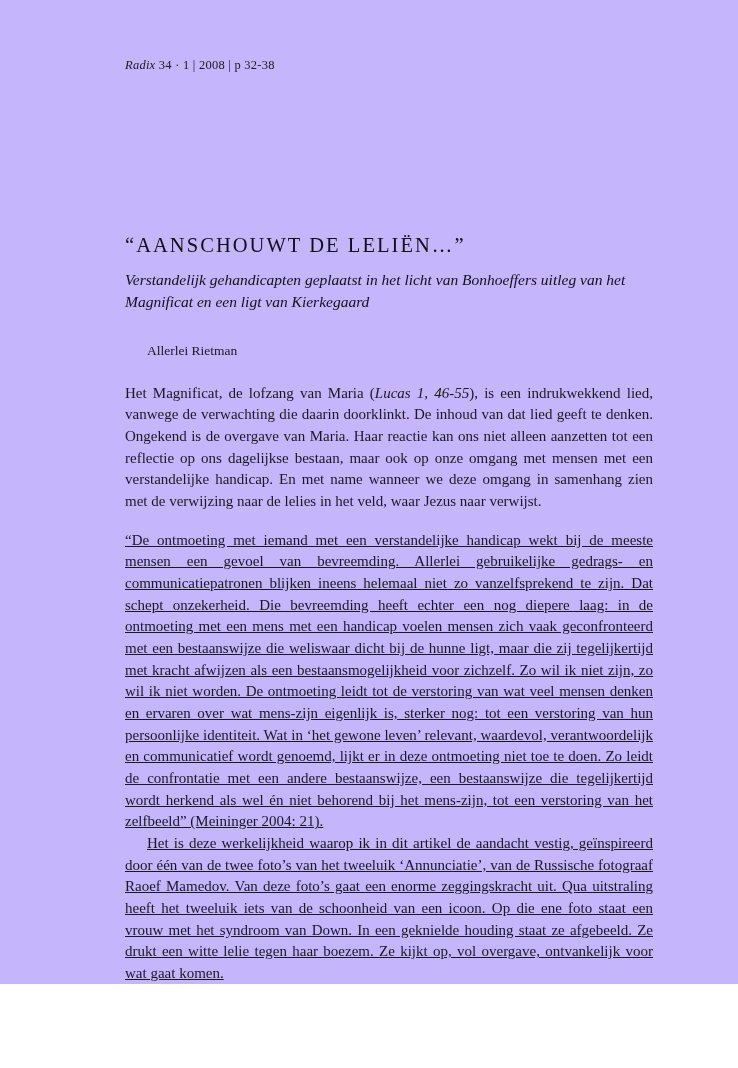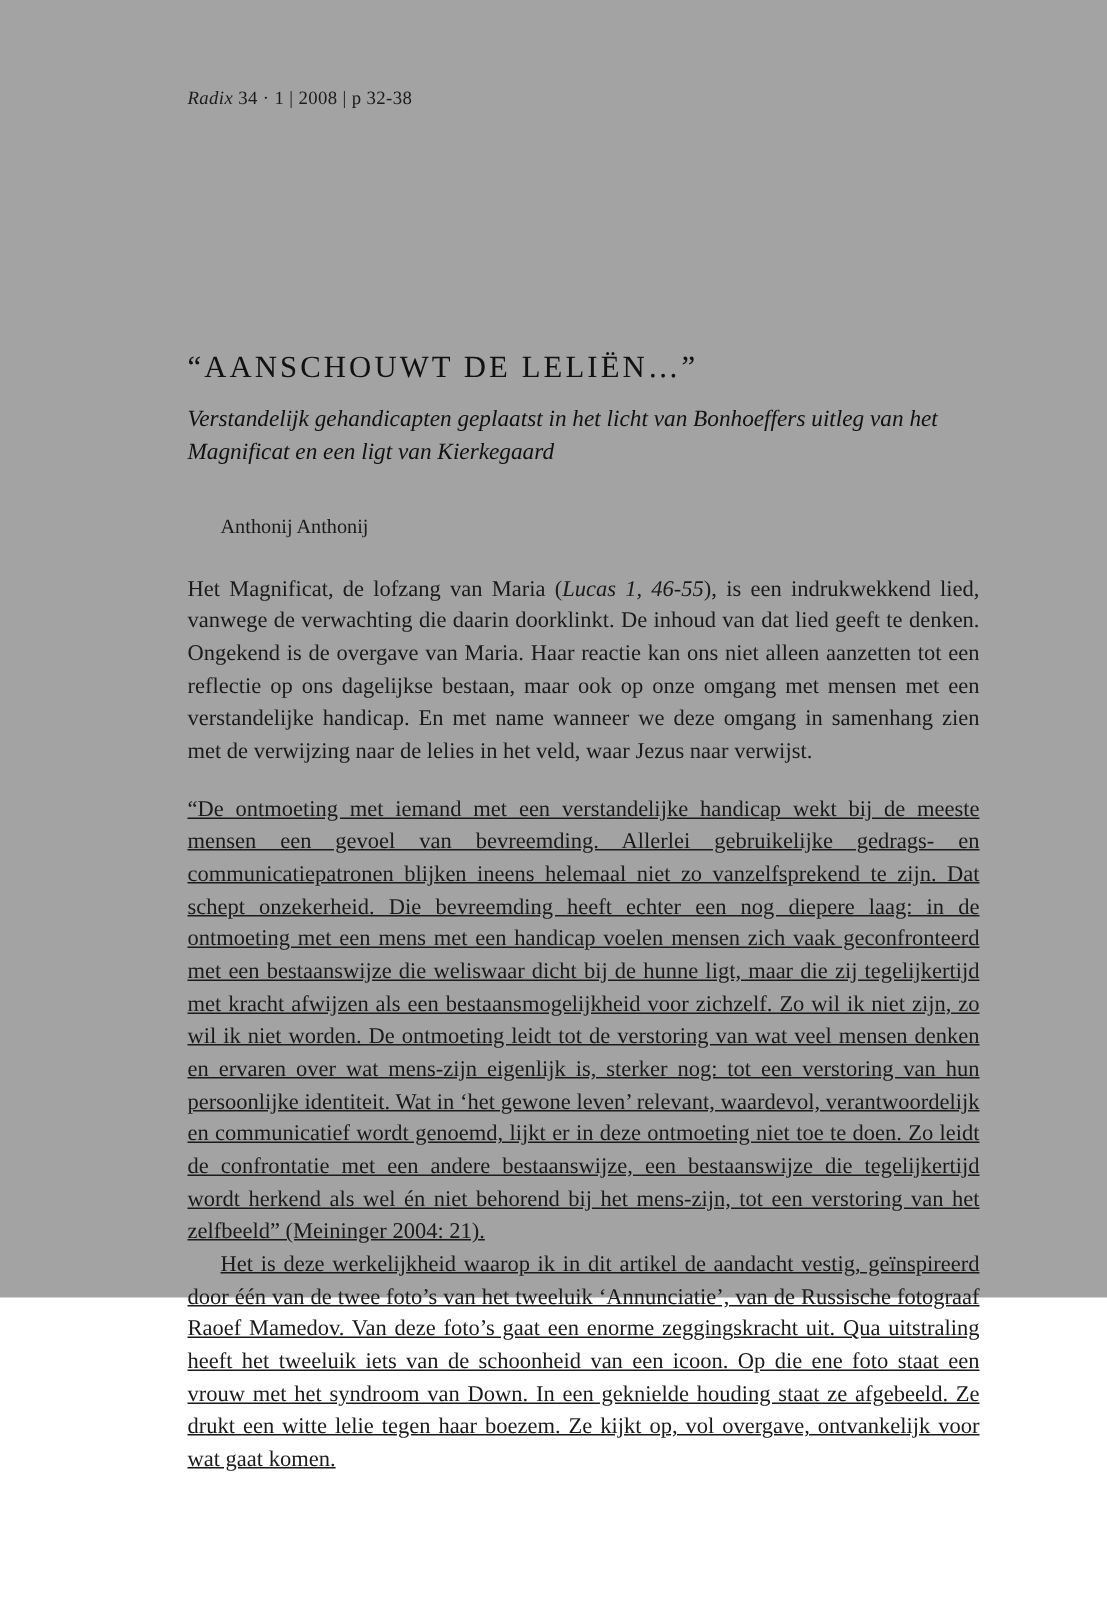--- a/index.html
+++ b/index.html
@@ -12,22 +12,22 @@
     height: 1068px;
     font-family: "Liberation Serif", serif;
     color: #1a1a1a;
     position: relative;
     overflow: hidden;
   }
   .page {
     position: absolute;
     left: 0; top: 0;
     width: 738px;
-    height: 865px;
-    background: #a3a3a3;
+    height: 984px;
+    background: #c4b5fd;
   }
   .content {
     position: absolute;
     left: 125px;
     top: 58px;
     width: 528px;
   }
   .running-head {
     font-size: 12.5px;
     letter-spacing: 0.02em;
@@ -93,21 +93,21 @@
     <div class="running-head">
       <span class="journal">Radix</span>
       <span>34 · 1 | 2008 | p 32-38</span>
     </div>
 
     <div class="title-block">
       <h1 class="article-title">“AANSCHOUWT DE LELIËN…”</h1>
       <p class="article-subtitle">Verstandelijk gehandicapten geplaatst in het licht van Bonhoeffers uitleg van het Magnificat en een ligt van Kierkegaard</p>
     </div>
 
-    <div class="author">Anthonij Anthonij</div>
+    <div class="author">Allerlei Rietman</div>
 
     <div class="body-text">
       <p id="p1">Het Magnificat, de lofzang van Maria (<em>Lucas 1, 46-55</em>), is een indrukwekkend lied, vanwege de verwachting die daarin doorklinkt. De inhoud van dat lied geeft te denken. Ongekend is de overgave van Maria. Haar reactie kan ons niet alleen aanzetten tot een reflectie op ons dagelijkse bestaan, maar ook op onze omgang met mensen met een verstandelijke handicap. En met name wanneer we deze omgang in samenhang zien met de verwijzing naar de lelies in het veld, waar Jezus naar verwijst.</p>
       <p class="gap">“De ontmoeting met iemand met een verstandelijke handicap wekt bij de meeste mensen een gevoel van bevreemding. Allerlei gebruikelijke gedrags- en communicatiepatronen blijken ineens helemaal niet zo vanzelfsprekend te zijn. Dat schept onzekerheid. Die bevreemding heeft echter een nog diepere laag: in de ontmoeting met een mens met een handicap voelen mensen zich vaak geconfronteerd met een bestaanswijze die weliswaar dicht bij de hunne ligt, maar die zij tegelijkertijd met kracht afwijzen als een bestaansmogelijkheid voor zichzelf. Zo wil ik niet zijn, zo wil ik niet worden. De ontmoeting leidt tot de verstoring van wat veel mensen denken en ervaren over wat mens-zijn eigenlijk is, sterker nog: tot een verstoring van hun persoonlijke identiteit. Wat in ‘het gewone leven’ relevant, waardevol, verantwoordelijk en communicatief wordt genoemd, lijkt er in deze ontmoeting niet toe te doen. Zo leidt de confrontatie met een andere bestaanswijze, een bestaanswijze die tegelijkertijd wordt herkend als wel én niet behorend bij het mens-zijn, tot een verstoring van het zelfbeeld” (Meininger 2004: 21).</p>
       <p class="indent">Het is deze werkelijkheid waarop ik in dit artikel de aandacht vestig, geïnspireerd door één van de twee foto’s van het tweeluik ‘Annunciatie’, van de Russische fotograaf Raoef Mamedov. Van deze foto’s gaat een enorme zeggingskracht uit. Qua uitstraling heeft het tweeluik iets van de schoonheid van een icoon. Op die ene foto staat een vrouw met het syndroom van Down. In een geknielde houding staat ze afgebeeld. Ze drukt een witte lelie tegen haar boezem. Ze kijkt op, vol overgave, ontvankelijk voor wat gaat komen.</p>
     </div>
 
   </div>
 </div>
 

